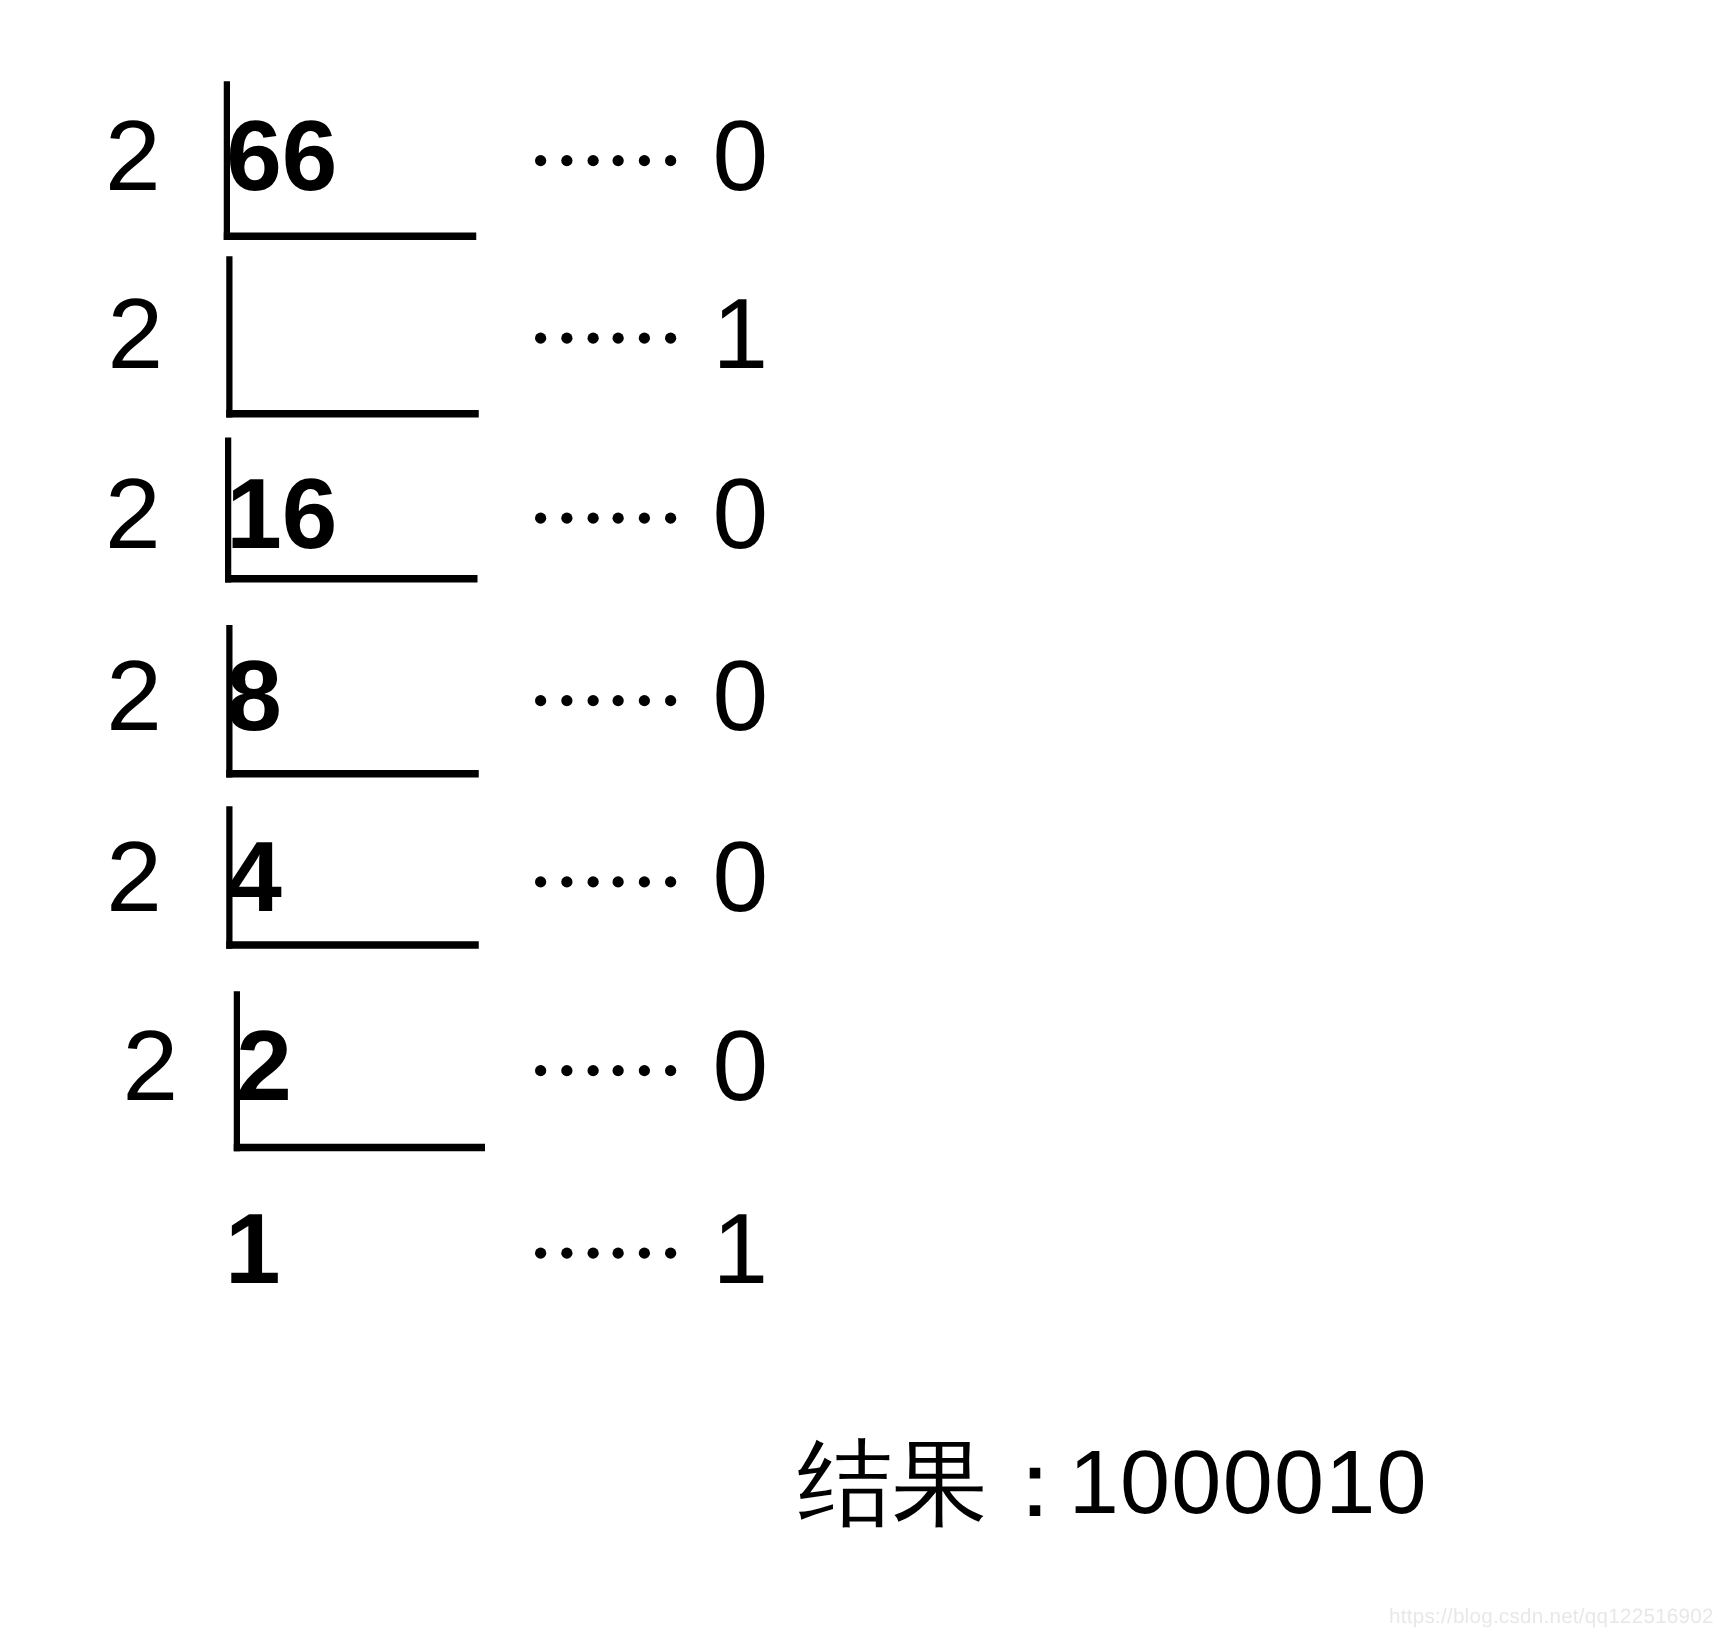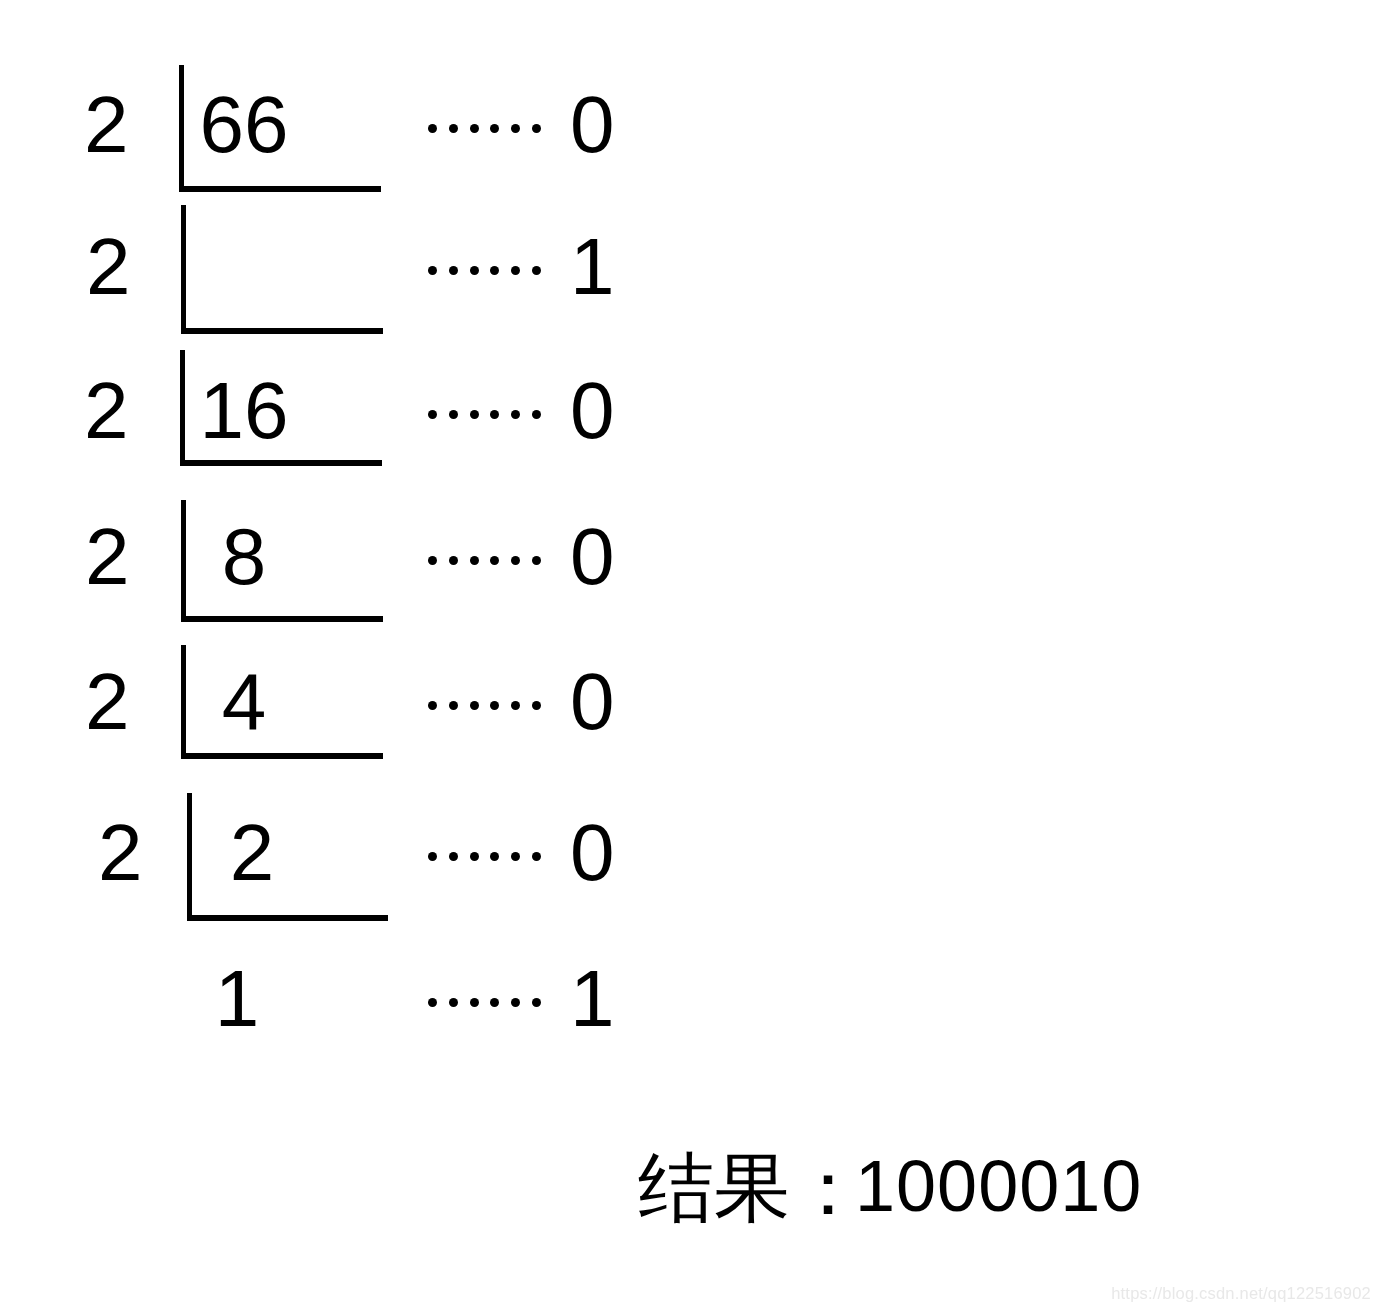--- a/index.html
+++ b/index.html
@@ -50,21 +50,21 @@
     border-left: 5px solid #000;
     border-bottom: 6px solid #000;
   }
   .r1 .bracket { left: 179px; top: 5px; height: 121px; }
   .r2 .bracket { left: 181px; top: 3px; height: 123px; }
   .r3 .bracket { left: 180px; top: 4px; height: 110px; }
   .r4 .bracket { left: 181px; top: 8px; height: 116px; }
   .r5 .bracket { left: 181px; top: 8px; height: 108px; }
   .r6 .bracket { left: 187px; top: 5px; height: 122px; width: 196px; }
 
-  .dividend { left: 181px; width: 126px; text-align: center; }
+  .dividend { left: 181px; width: 126px; text-align: left; font-weight: bold; }
   .r6 .dividend { left: 189px; }
   .r7 .dividend { left: 180px; width: 114px; }
 
   .dots {
     position: absolute;
     left: 428px;
     top: 3px;
     width: 113px;
     height: 130px;
     display: flex;

